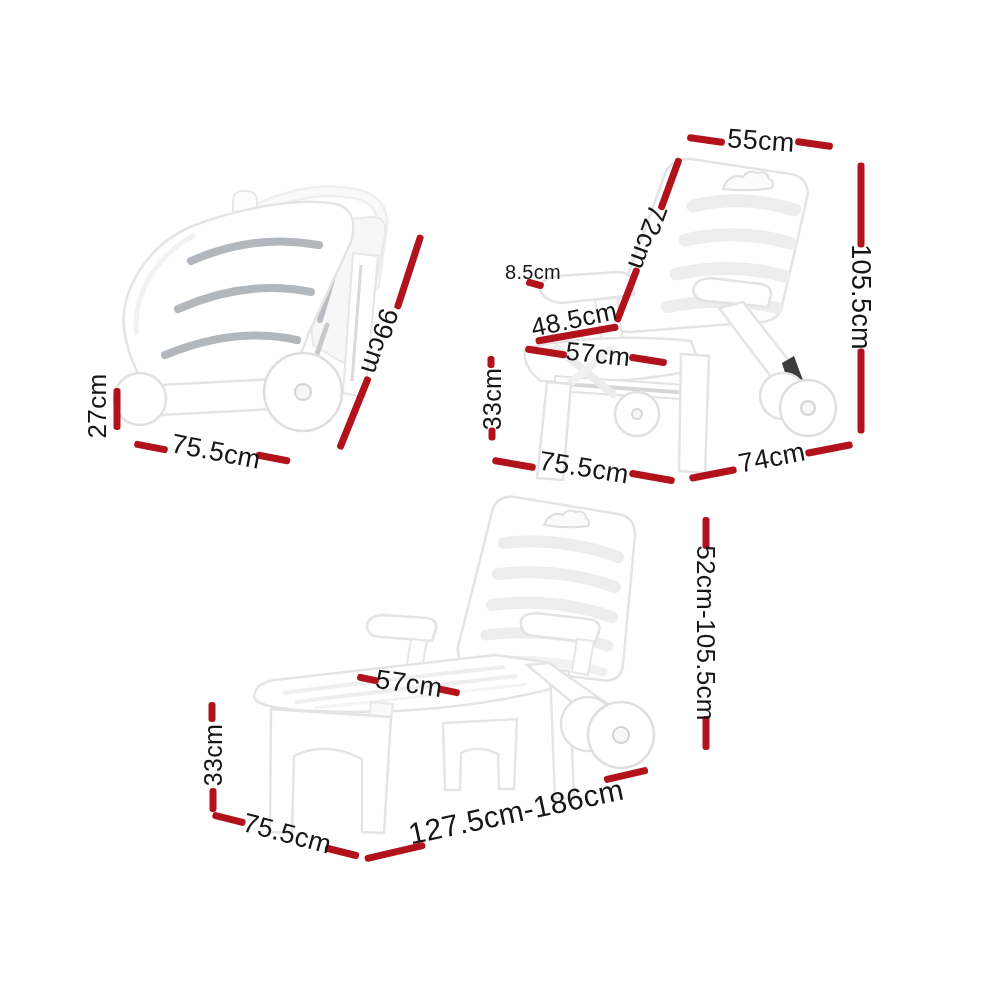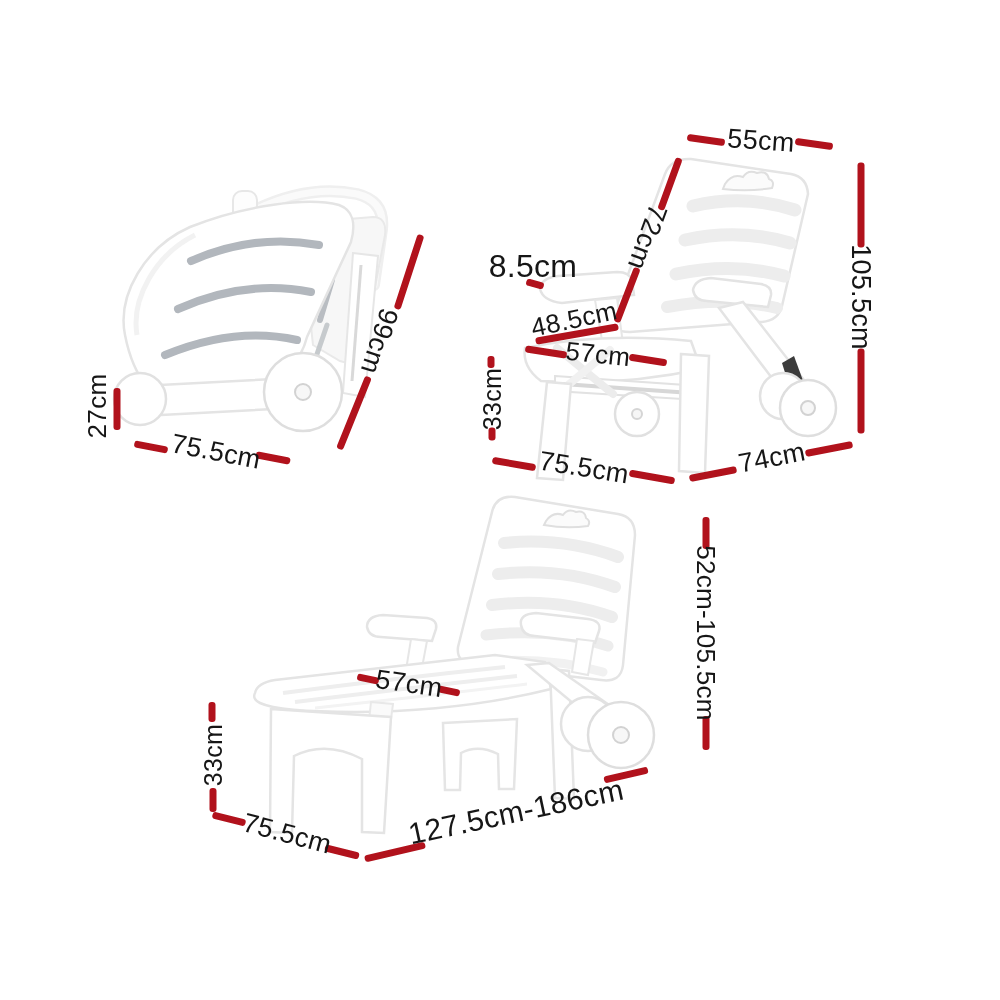--- a/index.html
+++ b/index.html
@@ -170,21 +170,21 @@
   <div class="seg" style="left:492px;top:434px;width:13px;--r:90deg"></div>
   <div class="seg" style="left:514px;top:464px;width:44px;--r:10deg"></div>
   <div class="seg" style="left:652px;top:477px;width:46px;--r:10deg"></div>
   <div class="seg" style="left:713px;top:474px;width:48px;--r:-11deg"></div>
   <div class="seg" style="left:829px;top:449px;width:48px;--r:-11deg"></div>
   <div class="seg" style="left:861px;top:205px;width:85px;--r:90deg"></div>
   <div class="seg" style="left:861px;top:391px;width:85px;--r:90deg"></div>
 
   <div class="dim" style="left:761px;top:141px;font-size:27px;--r:4deg">55cm</div>
   <div class="dim" style="left:647px;top:237px;font-size:27px;--r:110deg">72cm</div>
-  <div class="dim" style="left:533px;top:266px;font-size:32px;--r:0deg">8.5cm</div>
+  <div class="dim" style="left:533px;top:272px;font-size:20px;--r:0deg">8.5cm</div>
   <div class="dim" style="left:574px;top:319px;font-size:26px;--r:-12deg">48.5cm</div>
   <div class="dim" style="left:598px;top:354px;font-size:26px;--r:6deg">57cm</div>
   <div class="dim" style="left:492px;top:399px;font-size:25px;--r:-90deg">33cm</div>
   <div class="dim" style="left:584px;top:468px;font-size:27px;--r:9deg">75.5cm</div>
   <div class="dim" style="left:772px;top:458px;font-size:27px;--r:-11deg">74cm</div>
   <div class="dim" style="left:860px;top:297px;font-size:27px;--r:90deg">105.5cm</div>
 
   <div class="seg" style="left:368px;top:679px;width:22px;--r:12deg"></div>
   <div class="seg" style="left:449px;top:691px;width:22px;--r:12deg"></div>
   <div class="seg" style="left:212px;top:712px;width:20px;--r:90deg"></div>

